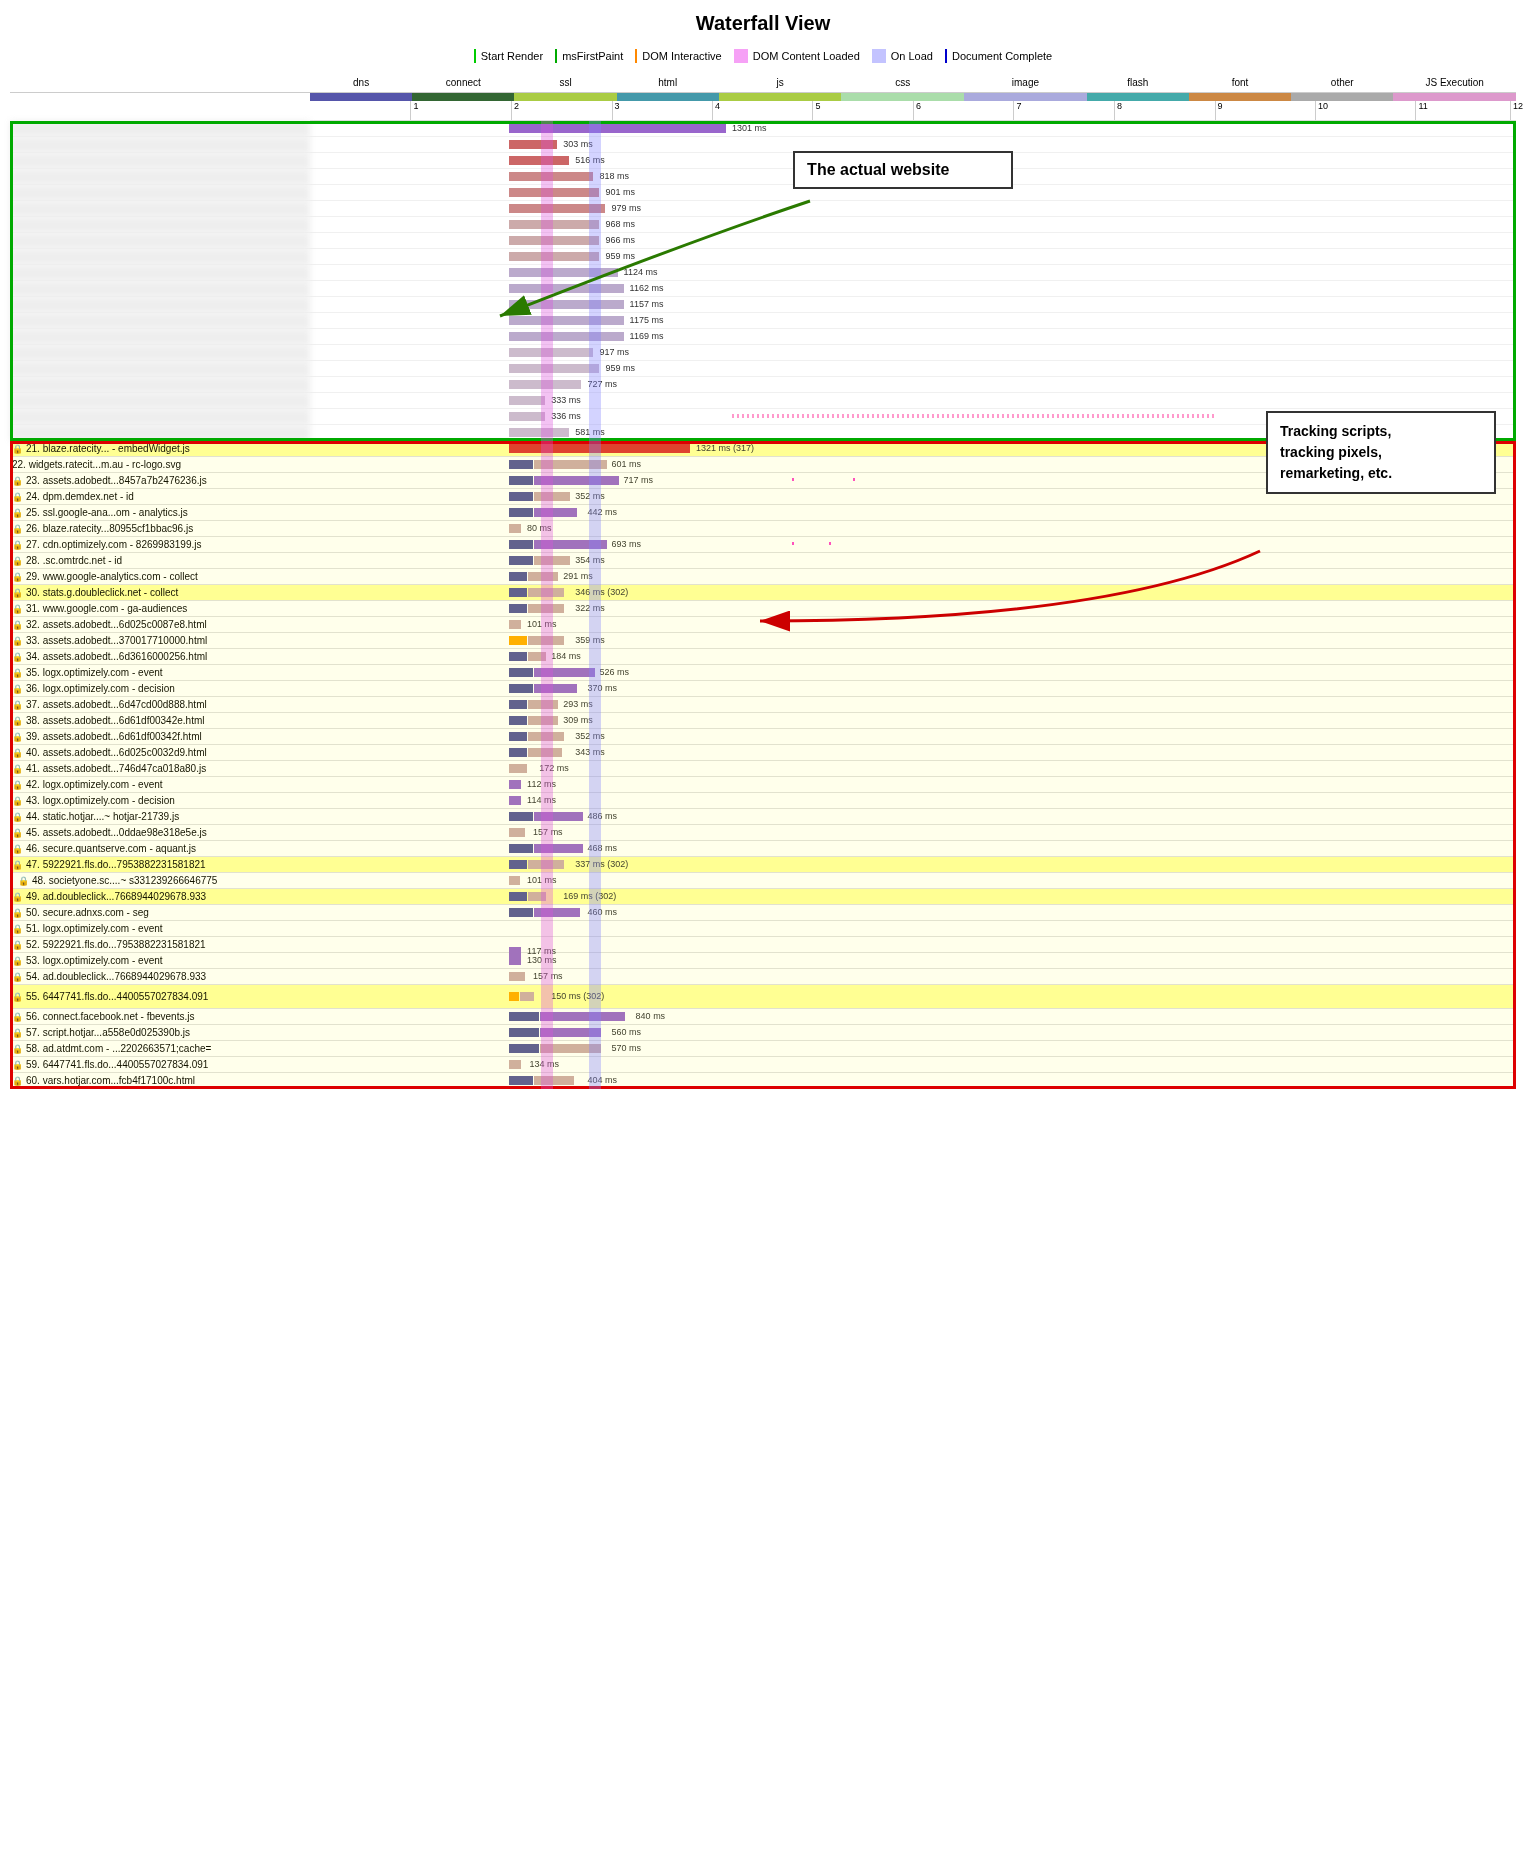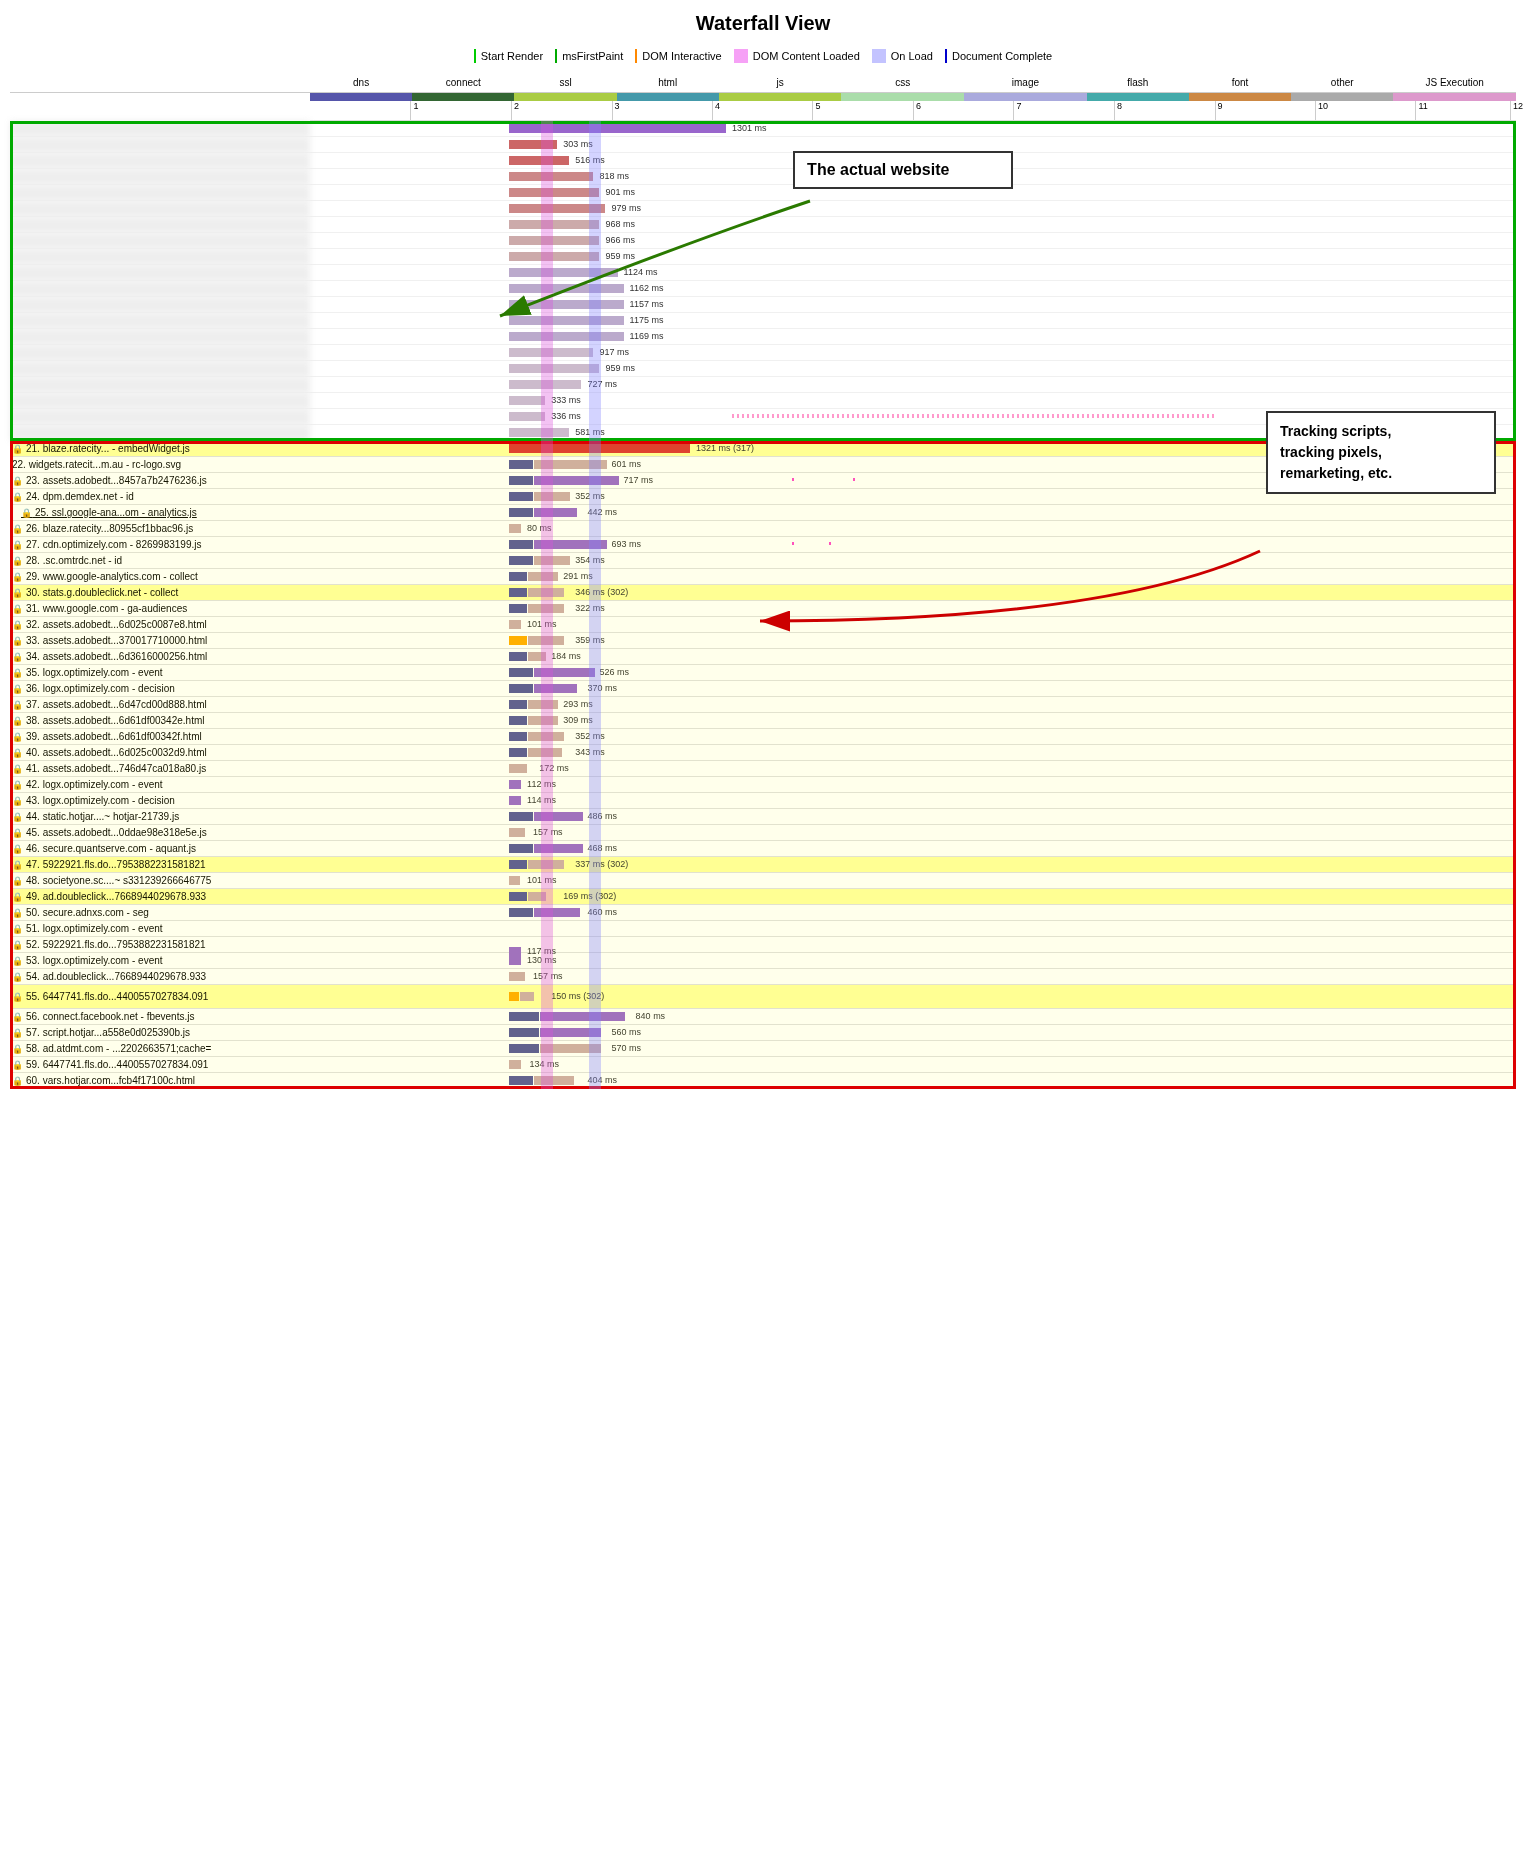--- a/index.html
+++ b/index.html
@@ -333,21 +333,21 @@
             <span style="color:#666; font-size:9px;">🔒</span> 24. dpm.demdex.net - id
           </div>
           <div style="flex:1; position:relative; height:16px;">
             <div style="position:absolute; left:16.5%; top:3px; height:9px; width:2%; background:#555599;"></div>
             <div style="position:absolute; left:18.6%; top:3px; height:9px; width:3%; background:#ccaaaa;"></div>
             <span style="position:absolute; left:22%; top:2px; font-size:9px; color:#333;">352 ms</span>
           </div>
         </div>
 
         <div style="display:flex; height:16px; align-items:center; border-bottom:1px solid #e0e0e0;">
-          <div style="width:300px; min-width:300px; font-size:10px; padding:0 11px; white-space:nowrap; overflow:hidden; text-overflow:ellipsis;text-decoration:underline;">
+          <div style="width:300px; min-width:300px; font-size:10px; padding:0 2px; white-space:nowrap; overflow:hidden; text-overflow:ellipsis;">
             <span style="color:#666; font-size:9px;">🔒</span> 25. ssl.google-ana...om - analytics.js
           </div>
           <div style="flex:1; position:relative; height:16px;">
             <div style="position:absolute; left:16.5%; top:3px; height:9px; width:2%; background:#555599;"></div>
             <div style="position:absolute; left:18.6%; top:3px; height:9px; width:3.5%; background:#9966cc;"></div>
             <span style="position:absolute; left:23%; top:2px; font-size:9px; color:#333;">442 ms</span>
           </div>
         </div>
 
         <div style="display:flex; height:16px; align-items:center; border-bottom:1px solid #e0e0e0;">
@@ -582,21 +582,21 @@
             <span style="color:#666; font-size:9px;">🔒</span> 47. 5922921.fls.do...7953882231581821
           </div>
           <div style="flex:1; position:relative; height:16px;">
             <div style="position:absolute; left:16.5%; top:3px; height:9px; width:1.5%; background:#555599;"></div>
             <div style="position:absolute; left:18.1%; top:3px; height:9px; width:3%; background:#ccaaaa;"></div>
             <span style="position:absolute; left:22%; top:2px; font-size:9px; color:#333;">337 ms (302)</span>
           </div>
         </div>
 
         <div style="display:flex; height:16px; align-items:center; border-bottom:1px solid #e0e0e0;">
-          <div style="width:300px; min-width:300px; font-size:10px; padding:0 2px; white-space:nowrap; overflow:hidden; text-overflow:ellipsis;">
+          <div style="width:300px; min-width:300px; font-size:10px; padding:0 8px; white-space:nowrap; overflow:hidden; text-overflow:ellipsis;">
             <span style="color:#666; font-size:9px;">🔒</span> 48. societyone.sc....~ s331239266646775
           </div>
           <div style="flex:1; position:relative; height:16px;">
             <div style="position:absolute; left:16.5%; top:3px; height:9px; width:0.9%; background:#ccaaaa;"></div>
             <span style="position:absolute; left:18%; top:2px; font-size:9px; color:#333;">101 ms</span>
           </div>
         </div>
 
         <div style="display:flex; height:16px; align-items:center; border-bottom:1px solid #e0e0e0; background:#ffffa0;">
           <div style="width:300px; min-width:300px; font-size:10px; padding:0 2px; white-space:nowrap; overflow:hidden; text-overflow:ellipsis;">

